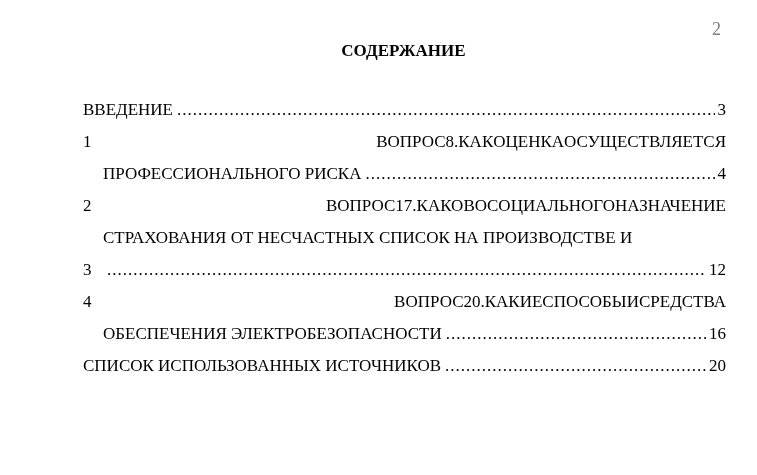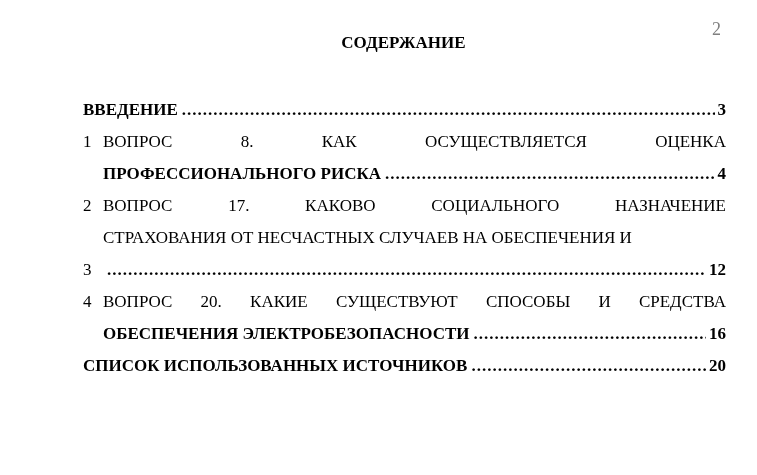--- a/index.html
+++ b/index.html
@@ -20,21 +20,21 @@
     left: 712px;
     top: 19px;
     font-size: 18px;
     color: #808080;
     line-height: 20px;
   }
   .toc-title {
     position: absolute;
     left: 0;
     width: 757px;
-    top: 32px;
+    top: 40px;
     text-align: center;
     font-weight: bold;
     font-size: 17px;
     line-height: 22px;
     padding-left: 50px;
     box-sizing: border-box;
   }
   .toc {
     position: absolute;
     left: 83px;
@@ -56,27 +56,26 @@
     margin-left: 20px;
   }
   .entry-body.flush {
     margin-left: 0;
   }
   .justified {
     text-align: justify;
     text-align-last: justify;
     white-space: nowrap;
     display: flex;
-    justify-content: space-between;
+    justify-content: flex-end;
   }
   .leader-line {
     display: flex;
     align-items: baseline;
     white-space: nowrap;
-    font-weight: bold;
   }
   .leader-text {
     flex: 0 0 auto;
   }
   .leader-dots {
     flex: 1 1 auto;
     overflow: hidden;
     white-space: nowrap;
     margin: 0 3px 0 4px;
     letter-spacing: 1px;
@@ -108,57 +107,56 @@
       <span class="leader-page">3</span>
     </div>
   </div>
 
   <div class="toc-entry">
     <span class="entry-num">1</span>
     <div class="entry-body justified">
       <span>ВОПРОС</span>
       <span>8.</span>
       <span>КАК</span>
+      <span>ОЦЕНКА</span>
       <span>ОСУЩЕСТВЛЯЕТСЯ</span>
-      <span>ОЦЕНКА</span>
     </div>
     <div class="entry-body leader-line">
       <span class="leader-text">ПРОФЕССИОНАЛЬНОГО РИСКА</span>
       <span class="leader-dots"></span>
       <span class="leader-page">4</span>
     </div>
   </div>
 
   <div class="toc-entry">
     <span class="entry-num">2</span>
     <div class="entry-body justified">
       <span>ВОПРОС</span>
       <span>17.</span>
       <span>КАКОВО</span>
       <span>СОЦИАЛЬНОГО</span>
       <span>НАЗНАЧЕНИЕ</span>
     </div>
-    <div class="entry-body plain-line">СТРАХОВАНИЯ ОТ НЕСЧАСТНЫХ СЛУЧАЕВ НА ОБЕСПЕЧЕНИЯ И</div>
+    <div class="entry-body plain-line">СТРАХОВАНИЯ ОТ НЕСЧАСТНЫХ СПИСОК НА ПРОИЗВОДСТВЕ И</div>
   </div>
 
   <div class="toc-entry">
     <span class="entry-num">3</span>
     <div class="entry-body leader-line">
       <span class="leader-dots"></span>
       <span class="leader-page">12</span>
     </div>
   </div>
 
   <div class="toc-entry">
     <span class="entry-num">4</span>
     <div class="entry-body justified">
       <span>ВОПРОС</span>
       <span>20.</span>
       <span>КАКИЕ</span>
-      <span>СУЩЕСТВУЮТ</span>
       <span>СПОСОБЫ</span>
       <span>И</span>
       <span>СРЕДСТВА</span>
     </div>
     <div class="entry-body leader-line">
       <span class="leader-text">ОБЕСПЕЧЕНИЯ ЭЛЕКТРОБЕЗОПАСНОСТИ</span>
       <span class="leader-dots"></span>
       <span class="leader-page">16</span>
     </div>
   </div>

